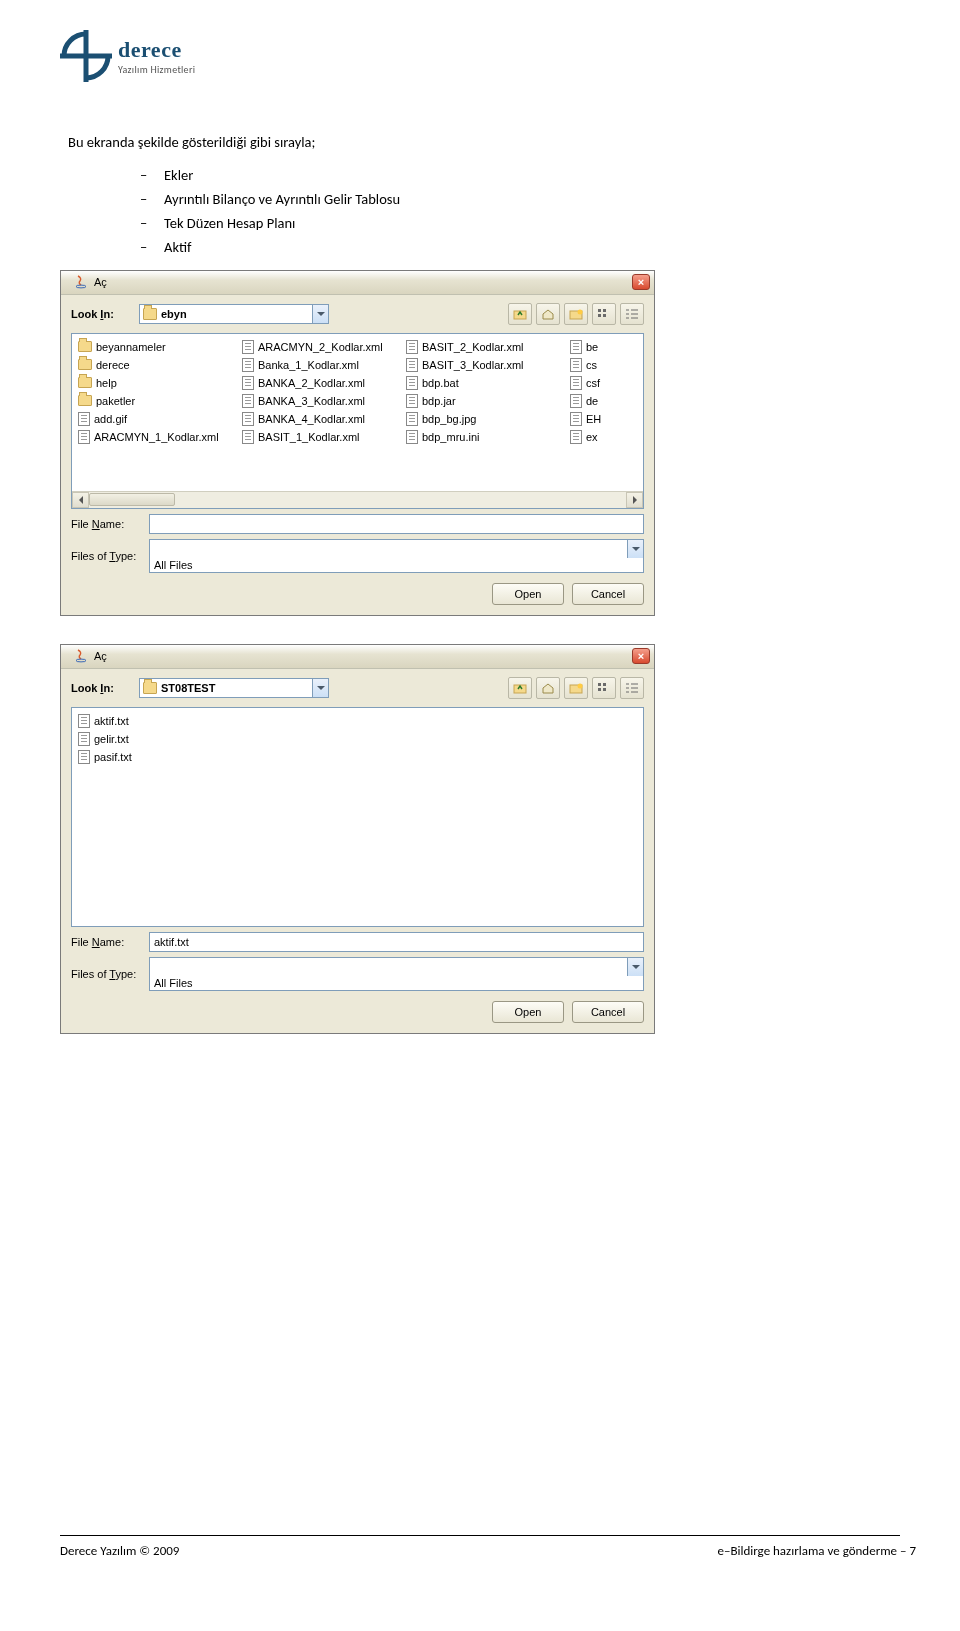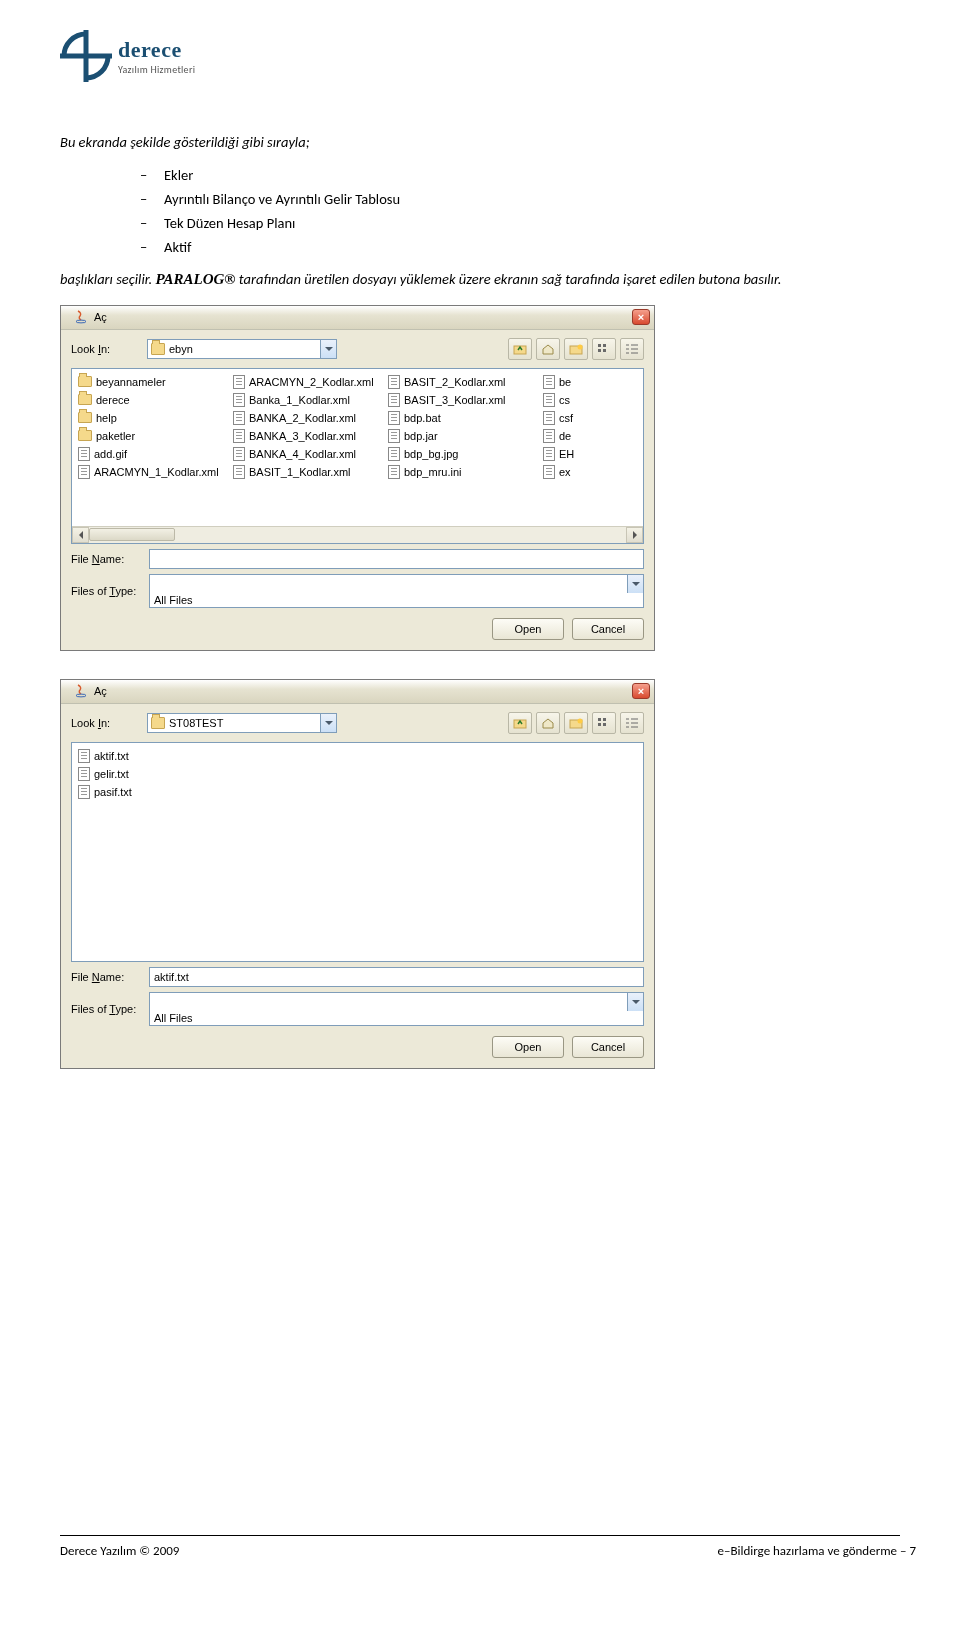--- a/index.html
+++ b/index.html
@@ -33,22 +33,21 @@
   }
   .logo-text .tagline {
     font-size: 10px;
     color: #555;
     letter-spacing: 0.3px;
     text-align: right;
   }
   .body-text {
     font-size: 14.5px;
     line-height: 1.5;
-    margin: 12px 0;
-    font-style: italic;
+    margin: 12px 8px;
   }
   .bullet-line {
     display: flex;
     align-items: center;
     margin: 6px 0 6px 80px;
     font-size: 14.5px;
   }
   .bullet-dash {
     width: 24px;
     color: #000;
@@ -112,22 +111,23 @@
     font-size: 11px;
     line-height: 14px;
     text-align: center;
   }
   .dialog-body {
     padding: 8px 10px 10px 10px;
   }
   .lookin-row {
     display: flex;
     align-items: center;
-    gap: 8px;
+    gap: 0;
     margin-bottom: 8px;
+    font-weight: bold;
   }
   .lookin-row label {
     width: 68px;
   }
   .lookin-row label u { text-decoration: underline; }
   .select {
     flex: 0 0 190px;
     height: 20px;
     border: 1px solid #7f9db9;
     background: #fff;
@@ -189,21 +189,21 @@
     border: 1px solid #7f9db9;
     background: #fff;
     height: 176px;
     padding: 4px 4px 0 4px;
     overflow: hidden;
     position: relative;
     margin-bottom: 4px;
   }
   .file-columns {
     display: flex;
-    gap: 3px;
+    gap: 12px;
     height: 145px;
   }
   .file-col {
     width: 152px;
     flex-shrink: 0;
   }
   .file-item {
     display: flex;
     align-items: center;
     height: 18px;
@@ -399,23 +399,20 @@
       <div class="bullet-line">
         <span class="bullet-dash">–</span>
         <span>Tek Düzen Hesap Planı</span>
       </div>
       <div class="bullet-line">
         <span class="bullet-dash">–</span>
         <span>Aktif</span>
       </div>
     </div>
 
-  <p class="body-text">
-    <span>başlıkları seçilir. </span><span class="paralog">PARALOG®</span><span> tarafından üretilen dosyayı yüklemek üzere ekranın sağ tarafında işaret edilen butona basılır.</span>
-  </p>
 
 
   <div class="dialog">
     <div class="titlebar">
       <span class="jicon">
         <svg width="16" height="16" viewBox="0 0 16 16">
           <path d="M5 2 Q9 4 7 7 Q5 9 8 11" stroke="#d85a2c" stroke-width="1.4" fill="none"></path>
           <ellipse cx="8" cy="12.5" rx="5" ry="1.4" fill="none" stroke="#3a68b5" stroke-width="1"></ellipse>
         </svg>
       </span>

